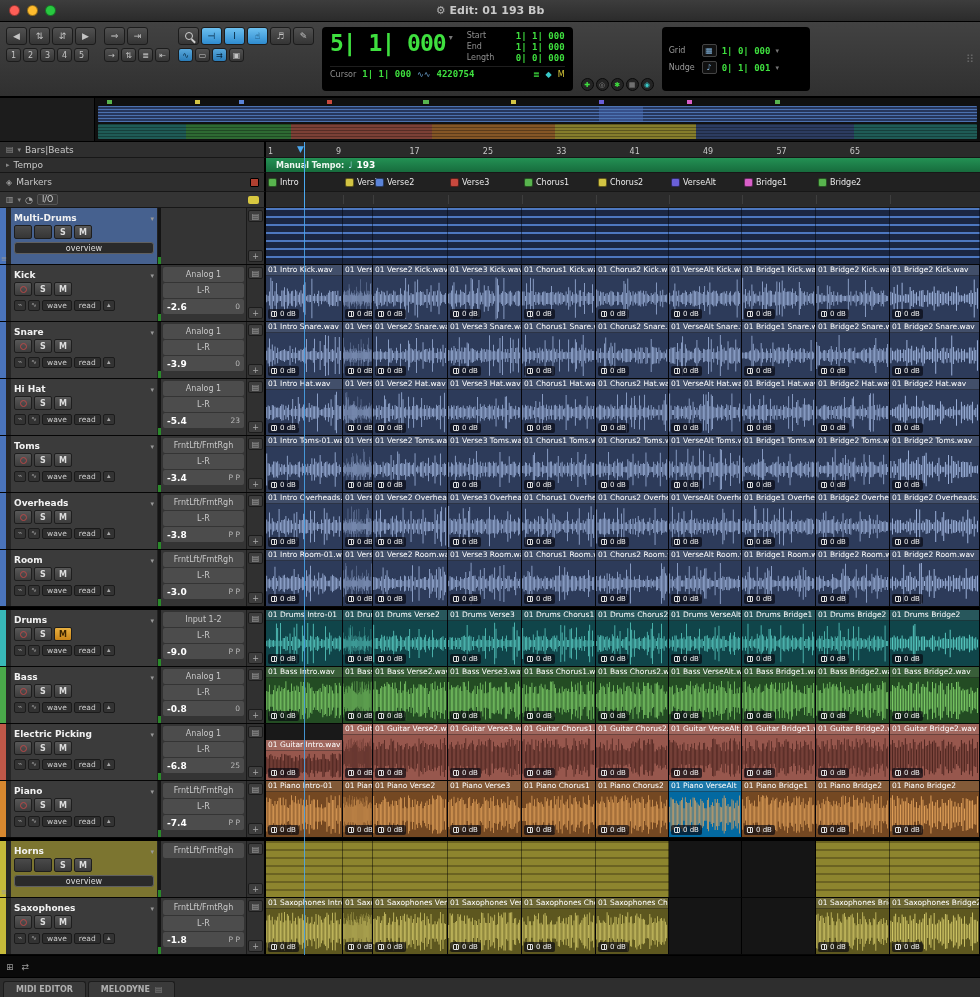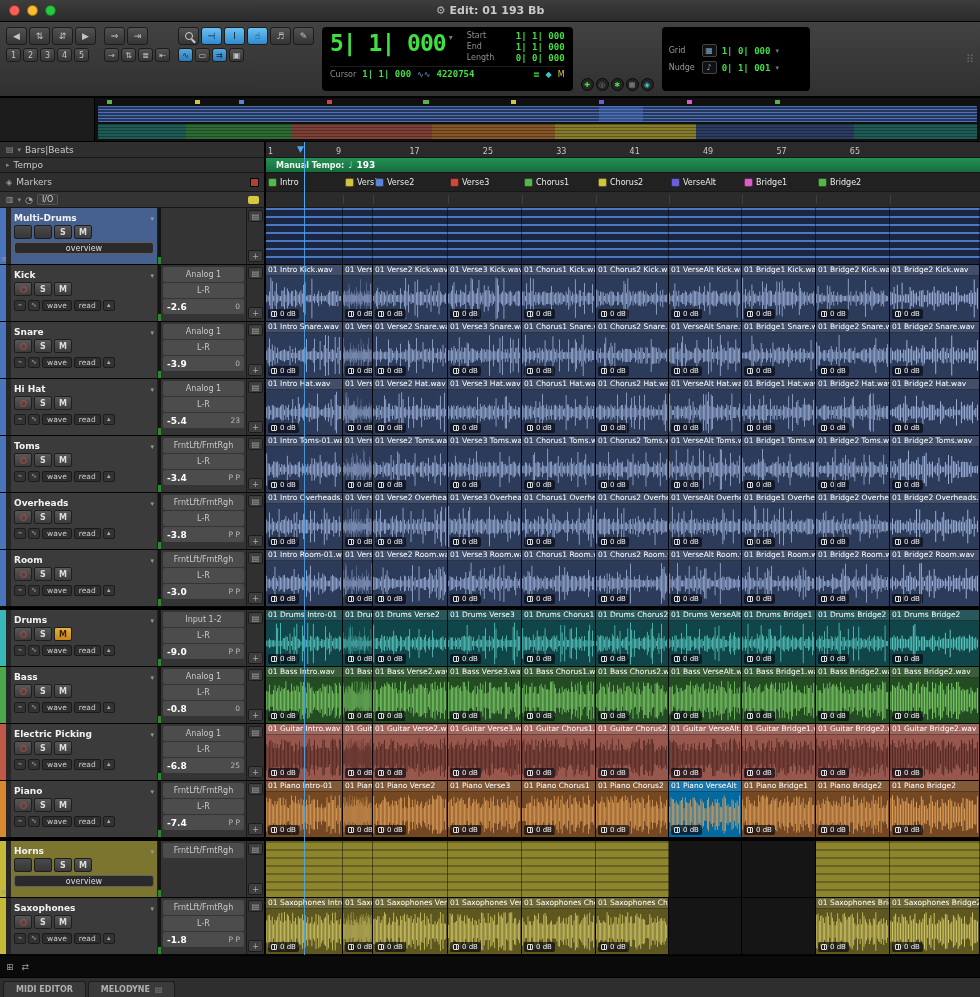--- a/index.html
+++ b/index.html
@@ -1735,21 +1735,21 @@
               <span class="volv">-6.8</span>
               <span class="vole">25</span>
             </div>
           </div>
           <div class="hside">
             <div class="sideb">▤</div>
             <div class="sideb">+</div>
           </div>
         </div>
         <div class="lane">
-          <div class="clip" style="background: rgb(151, 87, 77); flex: 0 0 77px; width: 77px;">
+          <div class="clip" style="background: rgb(151, 87, 77); flex: 0 0 77px; width: 77px; margin-top: 16px;">
             <div class="cname">01 Guitar Intro.wav</div>
             <div class="cwave">
               <svg viewBox="0 0 100 30" preserveAspectRatio="none" width="100%" height="100%">
                 <path d="M1.0 6.1V23.9M2.8 7.9V22.1M4.6 4.4V25.6M6.4 3.3V26.7M8.2 4.9V25.1M10.0 8.6V21.4M11.8 5.5V24.5M13.6 8.6V21.4M15.4 6.4V23.6M17.2 8.9V21.1M19.0 6.3V23.7M20.8 3.0V27.0M22.6 9.9V20.1M24.4 3.3V26.7M26.2 3.6V26.4M28.0 4.7V25.3M29.8 4.8V25.2M31.6 4.4V25.6M33.4 7.4V22.6M35.2 7.1V22.9M37.0 10.8V19.2M38.8 5.5V24.5M40.6 6.4V23.6M42.4 9.9V20.1M44.2 4.1V25.9M46.0 7.9V22.1M47.8 7.1V22.9M49.6 8.4V21.6M51.4 8.0V22.0M53.2 7.5V22.5M55.0 5.7V24.3M56.8 2.9V27.1M58.6 7.5V22.5M60.4 10.4V19.6M62.2 6.8V23.2M64.0 3.2V26.8M65.8 9.5V20.5M67.6 6.9V23.1M69.4 8.9V21.1M71.2 8.4V21.6M73.0 8.6V21.4M74.8 3.0V27.0M76.6 3.4V26.6M78.4 8.1V21.9M80.2 8.5V21.5M82.0 8.6V21.4M83.8 10.5V19.5M85.6 3.8V26.2M87.4 2.3V27.7M89.2 3.3V26.7M91.0 3.1V26.9M92.8 7.8V22.2M94.6 9.5V20.5M96.4 2.7V27.3M98.2 3.4V26.6" stroke="#47211c" stroke-width="1" fill="none"></path>
               </svg>
             </div>
             <div class="cgain">
               <span class="gico"></span>
               <span class="gtxt">0 dB</span>
             </div>

